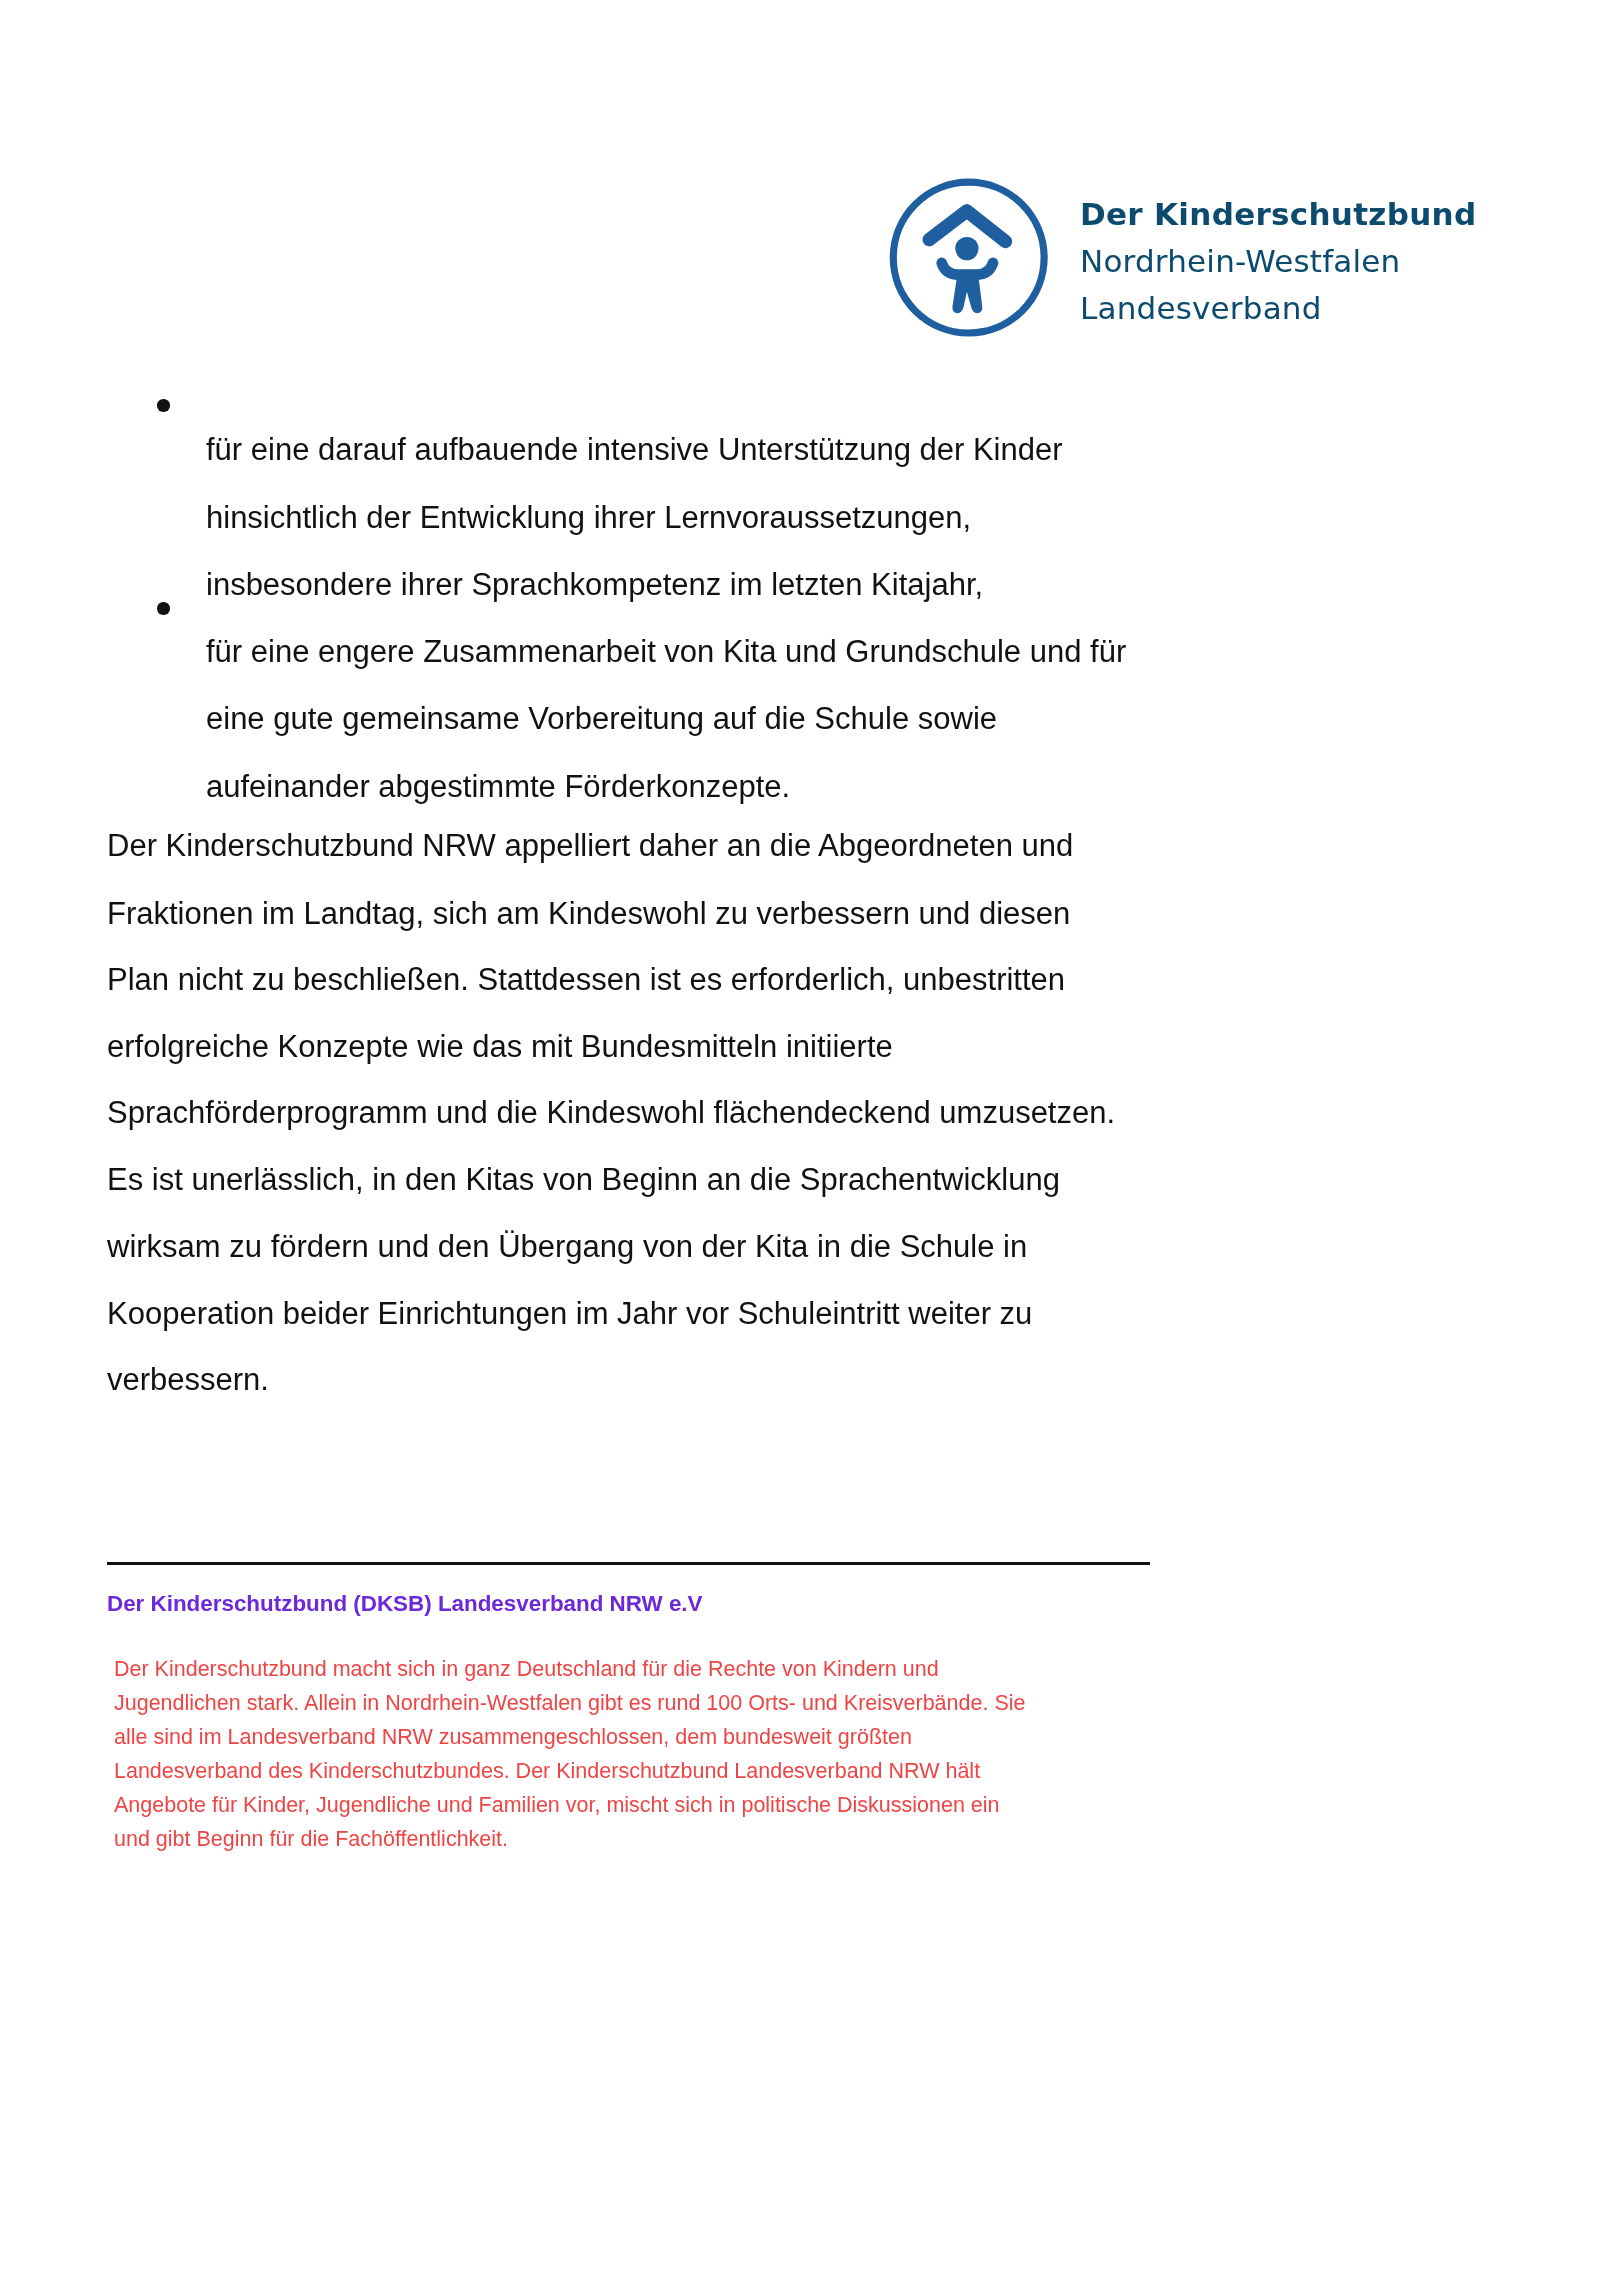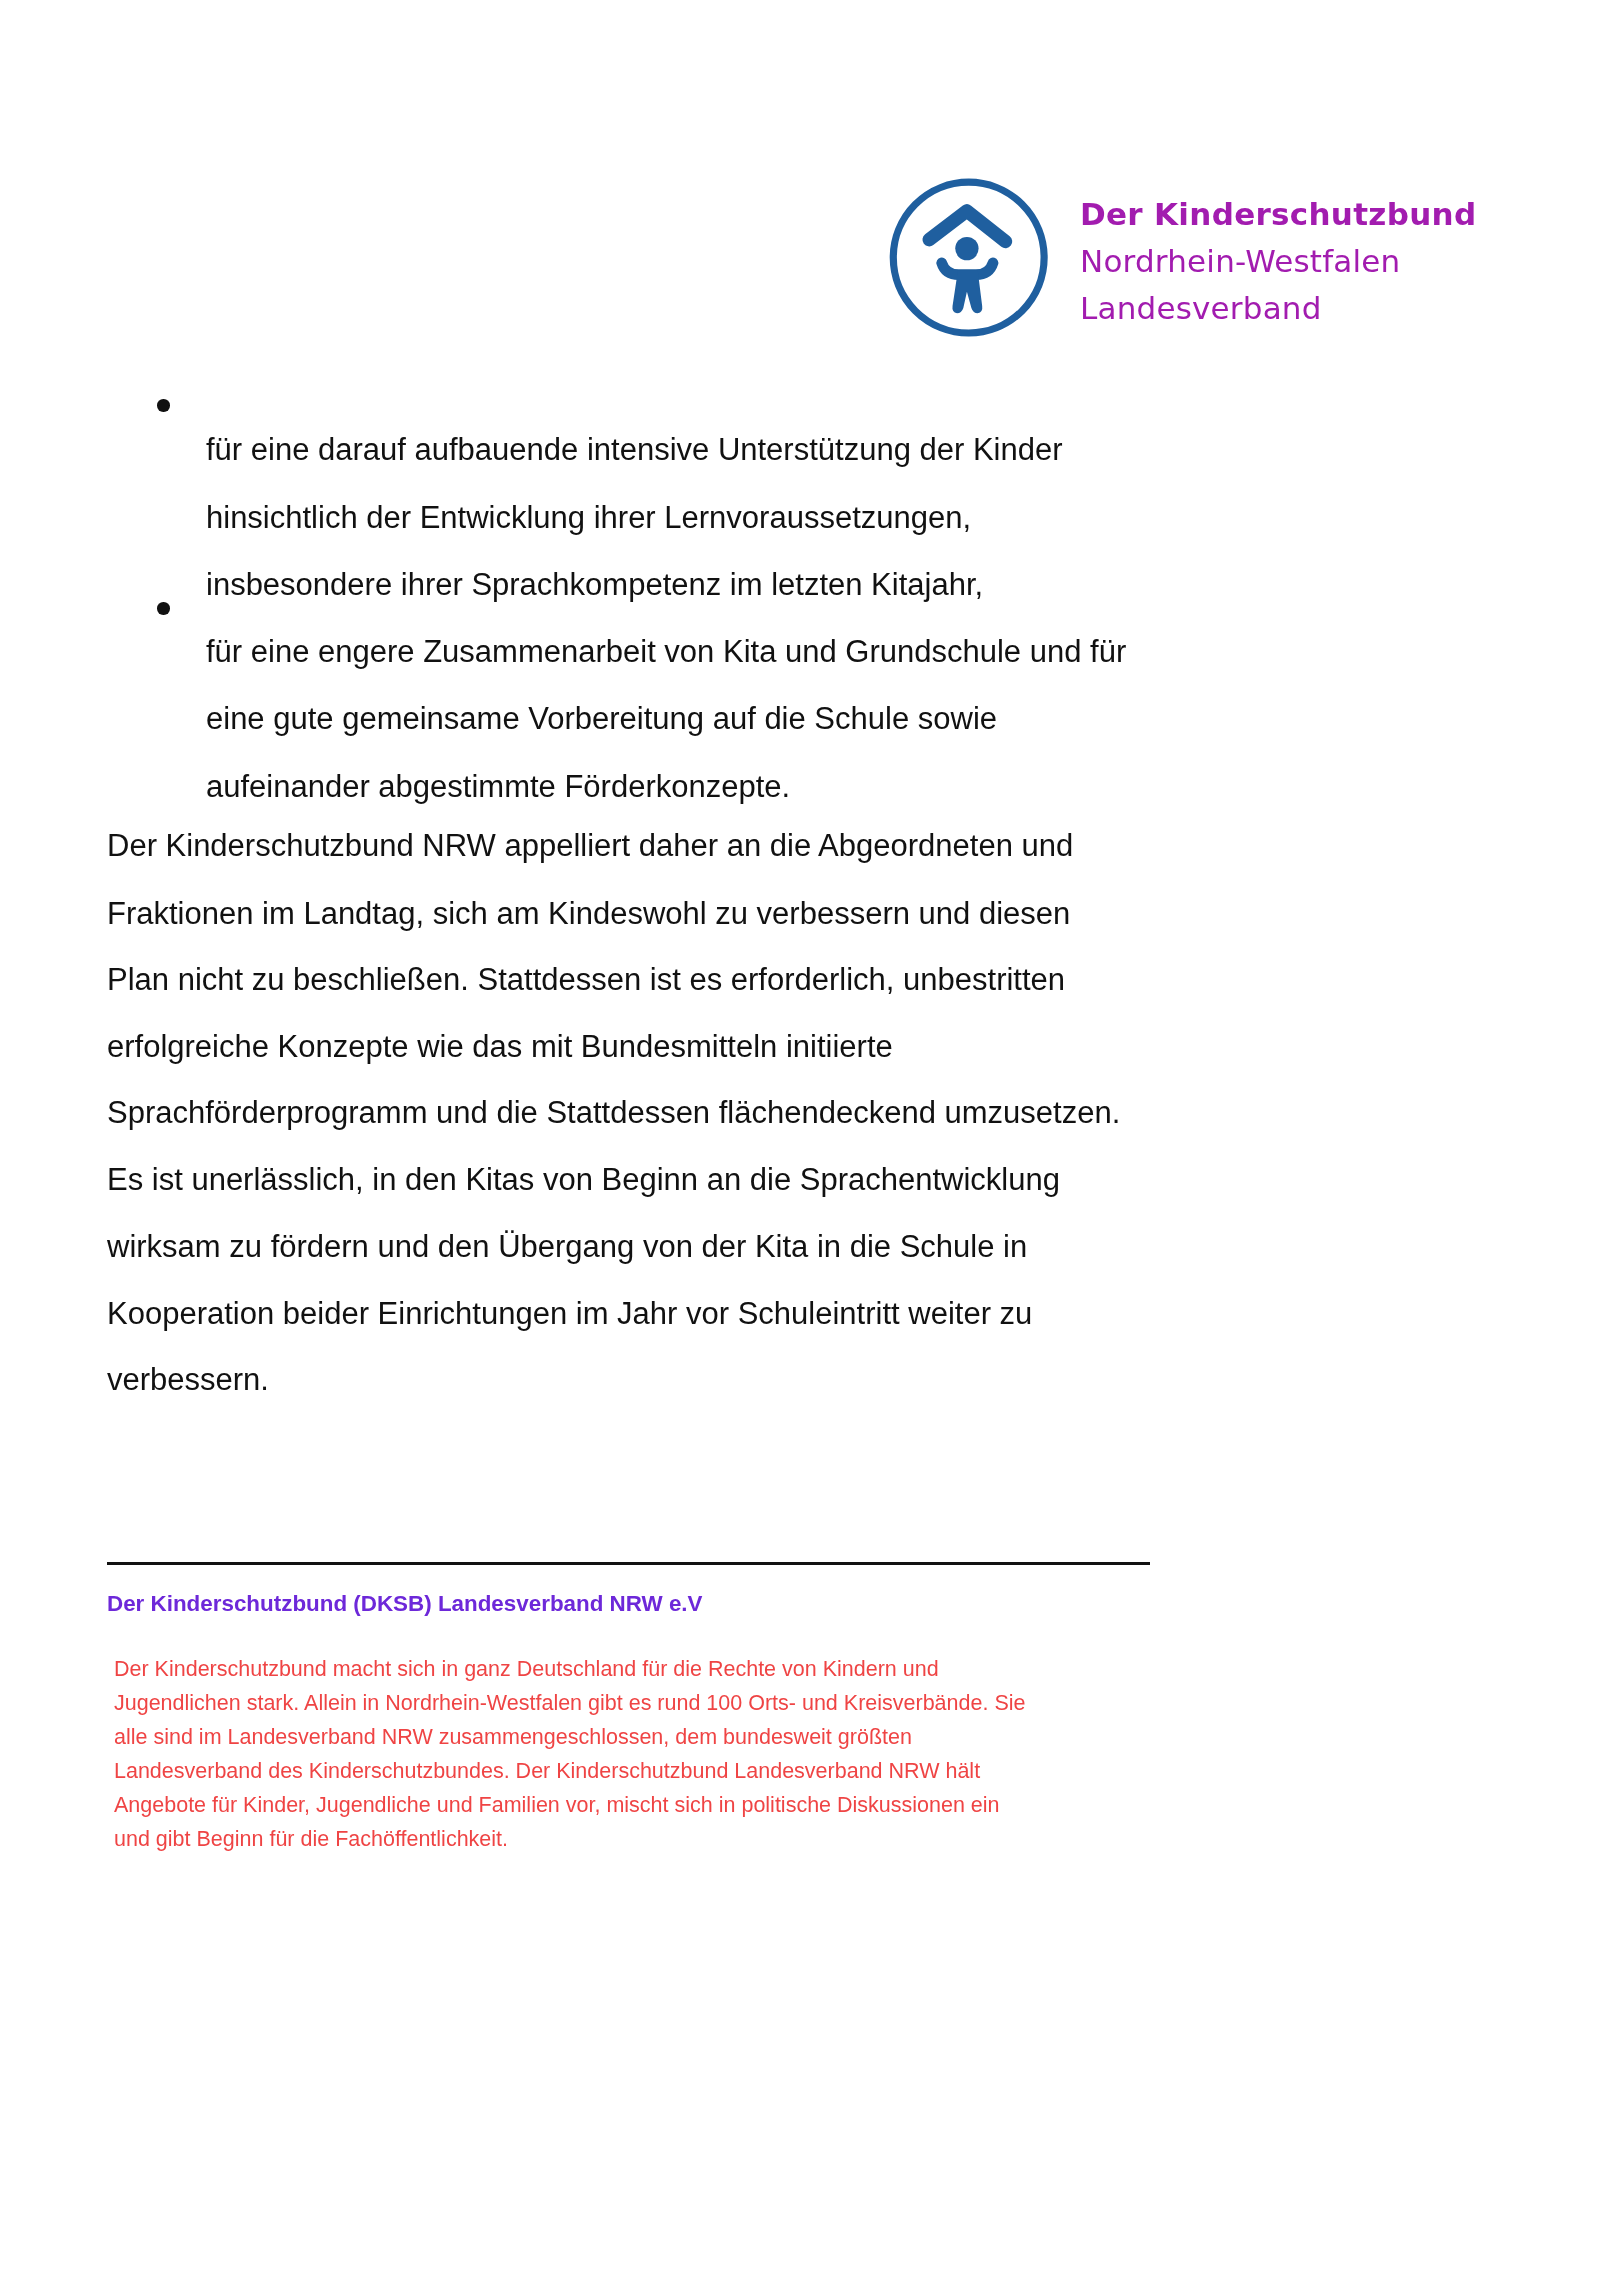--- a/index.html
+++ b/index.html
@@ -26,21 +26,21 @@
       position: absolute;
       left: 0;
       top: 0;
       width: 167px;
       height: 167px;
     }
     .logo-text {
       position: absolute;
       left: 193px;
       top: 16px;
-      color: #a21caf;
+      color: #0c4a6e;
       font-family: "DejaVu Sans", "Liberation Sans", sans-serif;
     }
     .logo-line {
       display: block;
       white-space: nowrap;
       font-size: 31px;
       line-height: 47px;
       letter-spacing: 0.2px;
     }
     .logo-line.bold {
@@ -136,21 +136,21 @@
     <span class="text-line bullet-line" style="top:657px;">eine gute gemeinsame Vorbereitung auf die Schule sowie</span>
     <span class="text-line bullet-line" style="top:725px;">aufeinander abgestimmte Förderkonzepte.</span>
   </div>
 </div>
 
 <div class="paragraph">
   <span class="text-line main-line" style="top:828px;">Der Kinderschutzbund NRW appelliert daher an die Abgeordneten und</span>
   <span class="text-line main-line" style="top:896px;">Fraktionen im Landtag, sich am Kindeswohl zu verbessern und diesen</span>
   <span class="text-line main-line" style="top:962px;">Plan nicht zu beschließen. Stattdessen ist es erforderlich, unbestritten</span>
   <span class="text-line main-line" style="top:1029px;">erfolgreiche Konzepte wie das mit Bundesmitteln initiierte</span>
-  <span class="text-line main-line" style="top:1095px;">Sprachförderprogramm und die Stattdessen flächendeckend umzusetzen.</span>
+  <span class="text-line main-line" style="top:1095px;">Sprachförderprogramm und die Kindeswohl flächendeckend umzusetzen.</span>
   <span class="text-line main-line" style="top:1162px;">Es ist unerlässlich, in den Kitas von Beginn an die Sprachentwicklung</span>
   <span class="text-line main-line" style="top:1229px;">wirksam zu fördern und den Übergang von der Kita in die Schule in</span>
   <span class="text-line main-line" style="top:1296px;">Kooperation beider Einrichtungen im Jahr vor Schuleintritt weiter zu</span>
   <span class="text-line main-line" style="top:1362px;">verbessern.</span>
 </div>
 
 <div class="footer-rule"></div>
 <div class="footer-heading">Der Kinderschutzbund (DKSB) Landesverband NRW e.V</div>
 <div class="footer-body">
   <span class="footer-line" style="top:1656px;">Der Kinderschutzbund macht sich in ganz Deutschland für die Rechte von Kindern und</span>

